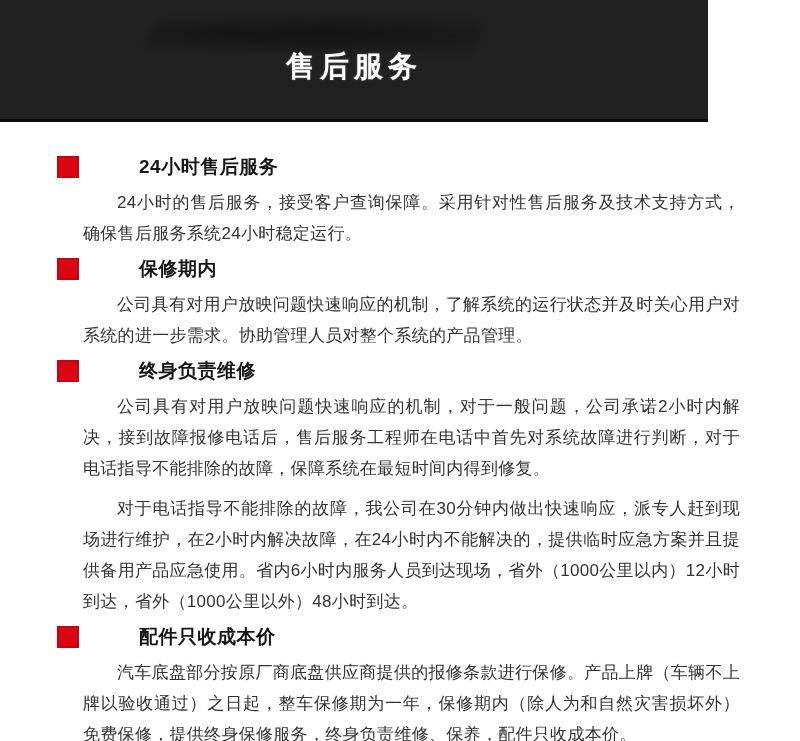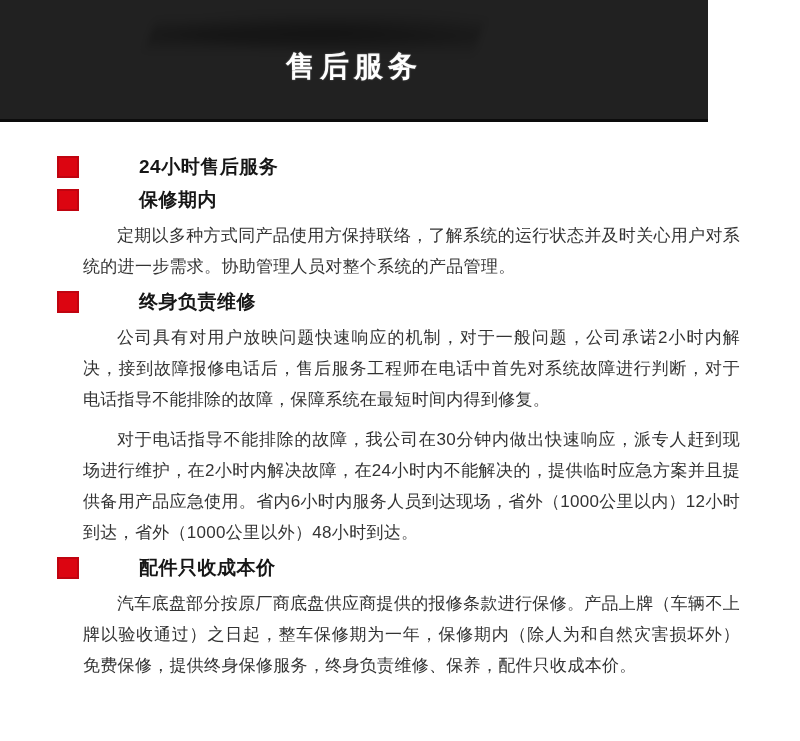--- a/index.html
+++ b/index.html
@@ -95,29 +95,32 @@
     <div class="watermark"></div>
     <h1>售后服务</h1>
   </header>
 
   <main class="content" id="sections-root">
     <section class="section">
       <div class="sec-head">
         <span class="bullet"></span>
         <h2 class="sec-title">24小时售后服务</h2>
       </div>
+      <div class="paras">
+          <p>24小时的售后服务，接受客户查询保障。采用针对性售后服务及技术支持方式，确保售后服务系统24小时稳定运行。</p>
+        </div>
     </section>
 
     <section class="section">
       <div class="sec-head">
         <span class="bullet"></span>
         <h2 class="sec-title">保修期内</h2>
       </div>
       <div class="paras">
-          <p>定期以多种方式同产品使用方保持联络，了解系统的运行状态并及时关心用户对系统的进一步需求。协助管理人员对整个系统的产品管理。</p>
+          <p>公司具有对用户放映问题快速响应的机制，了解系统的运行状态并及时关心用户对系统的进一步需求。协助管理人员对整个系统的产品管理。</p>
         </div>
     </section>
 
     <section class="section">
       <div class="sec-head">
         <span class="bullet"></span>
         <h2 class="sec-title">终身负责维修</h2>
       </div>
       <div class="paras">
           <p>公司具有对用户放映问题快速响应的机制，对于一般问题，公司承诺2小时内解决，接到故障报修电话后，售后服务工程师在电话中首先对系统故障进行判断，对于电话指导不能排除的故障，保障系统在最短时间内得到修复。</p>

